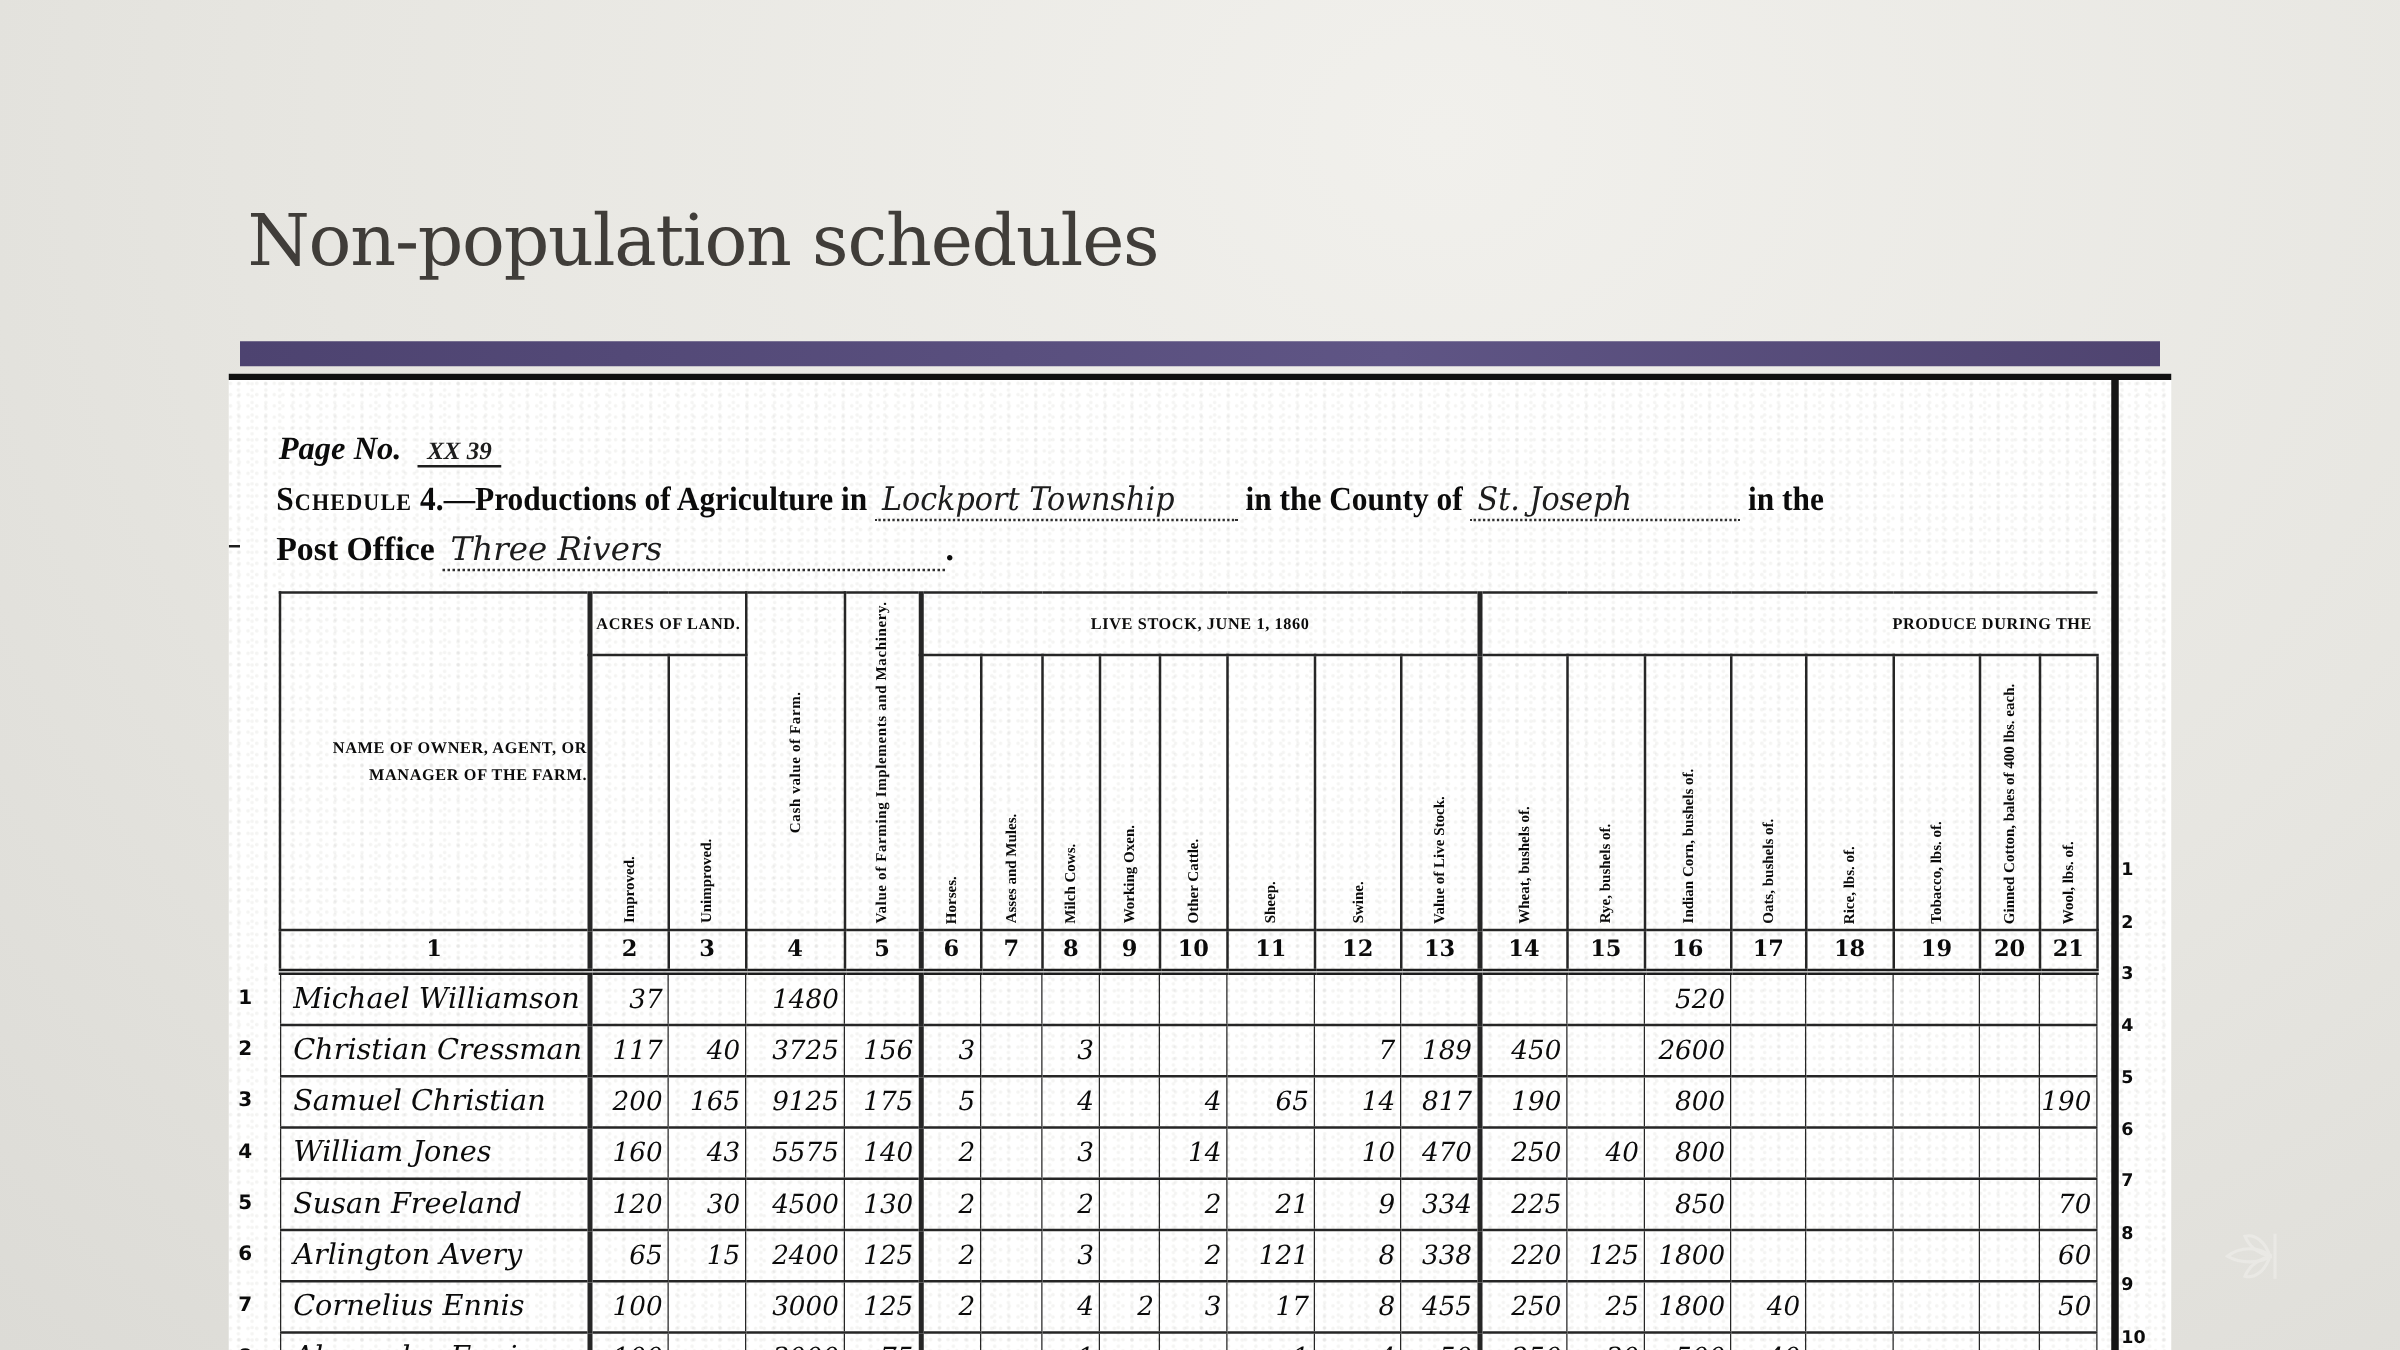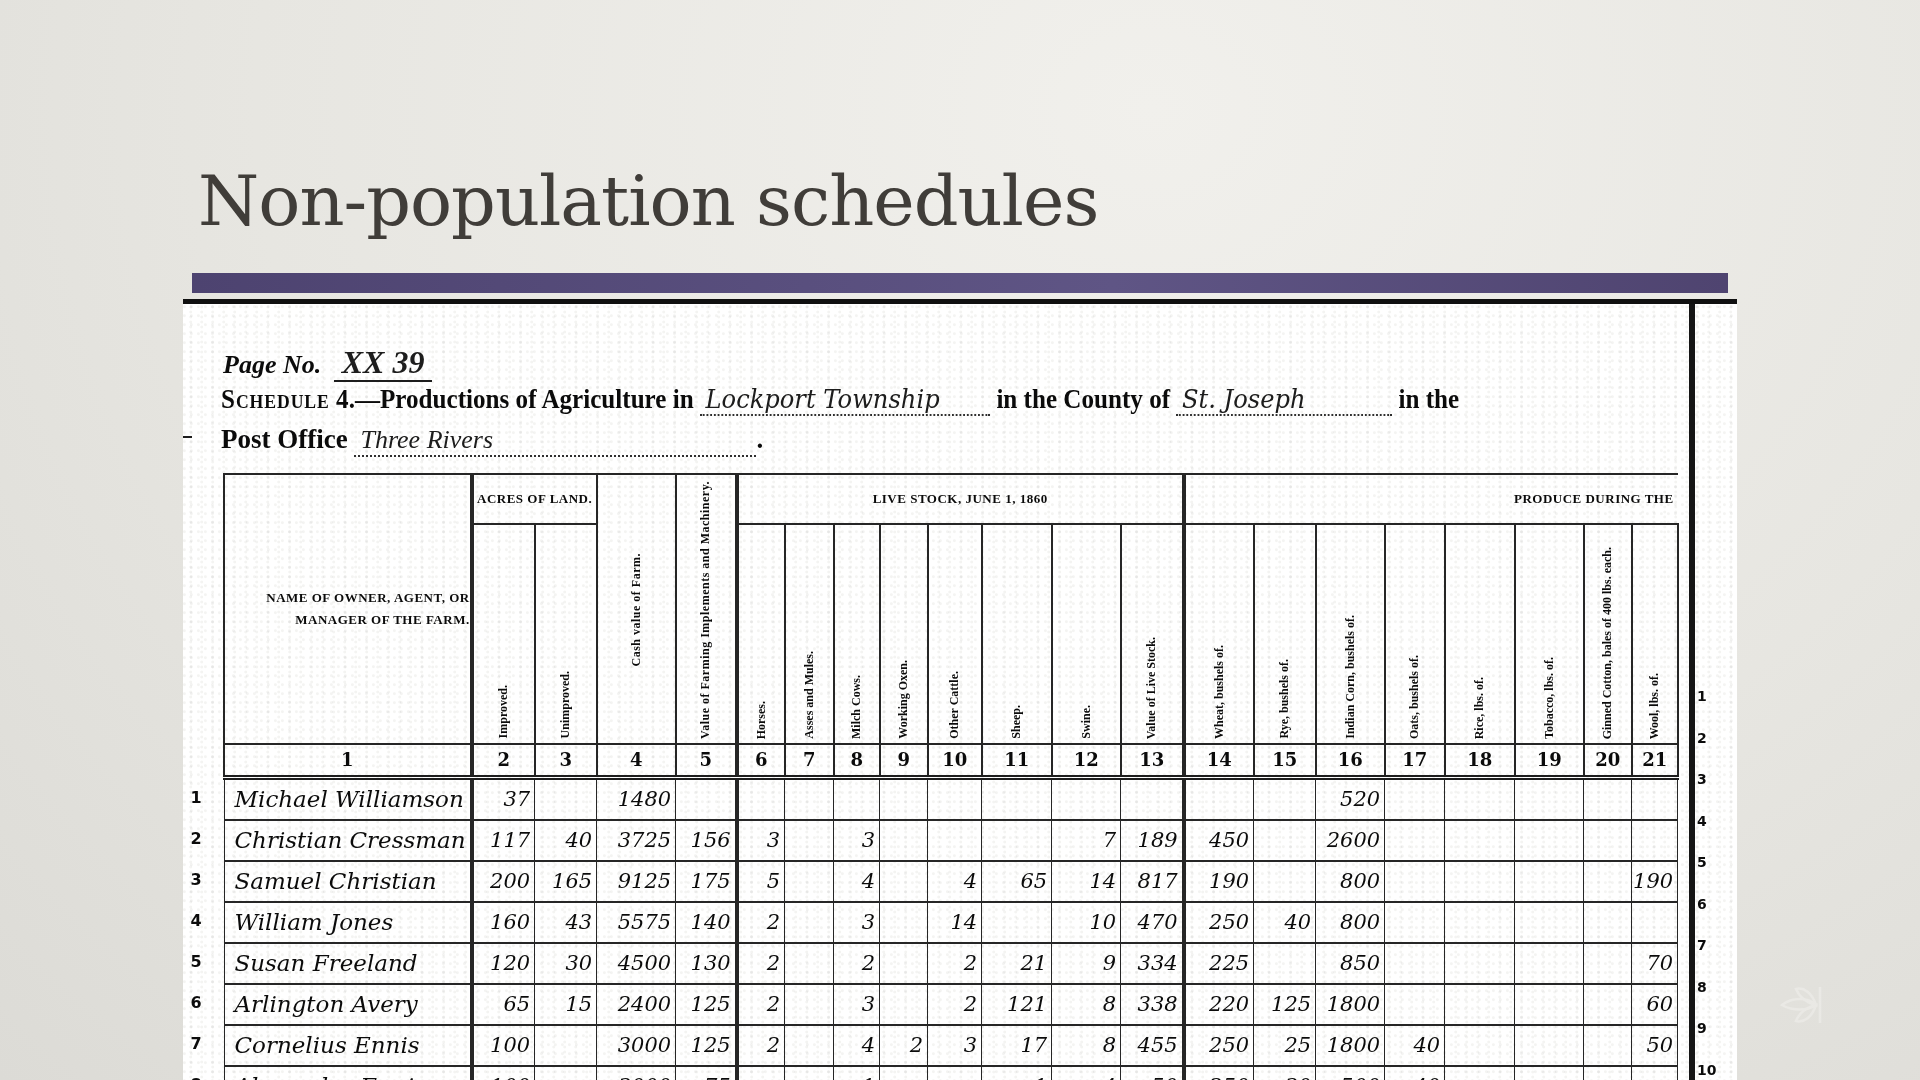--- a/index.html
+++ b/index.html
@@ -3,21 +3,21 @@
 <meta charset="utf-8">
 <style>
   html, body { margin: 0; padding: 0; }
   body {
     width: 1920px; height: 1080px; overflow: hidden; position: relative;
     background: radial-gradient(ellipse at 60% 10%, #f1f0ec 0%, #e7e6e1 55%, #dcdbd6 100%);
     font-family: "Liberation Serif", serif;
   }
   .slide-title {
     position: absolute; left: 198px; top: 160px;
-    font-family: "DejaVu Serif", serif; font-size: 70px; color: #403d39;
+    font-family: "DejaVu Serif", serif; font-size: 57px; color: #403d39;
     letter-spacing: -1px; white-space: nowrap;
   }
   .accent-bar {
     position: absolute; left: 192px; top: 273px; width: 1536px; height: 20px;
     background: linear-gradient(90deg, #4d4370 0%, #5f5585 60%, #4f4470 100%);
   }
   .scan {
     position: absolute; left: 183px; top: 299px; width: 1554px; height: 781px;
     background: #fbfbfa; overflow: hidden;
     border-top: 5px solid #151515;
@@ -28,27 +28,27 @@
     background-image:
       radial-gradient(circle at 20% 30%, rgba(0,0,0,0.05) 0 1px, transparent 2px),
       radial-gradient(circle at 70% 60%, rgba(0,0,0,0.05) 0 1px, transparent 2px);
     background-size: 7px 9px, 11px 5px;
   }
   .right-rule {
     position: absolute; left: 1506px; top: 0; width: 6px; height: 100%; background: #1a1a1a;
   }
   .left-dash { position: absolute; left: 0; top: 132px; width: 9px; height: 2px; background:#222; }
   .page-no { position: absolute; left: 40px; top: 40px; font-style: italic; font-weight: bold; font-size: 26px; color: #111; }
-  .page-no .hand { font-family: "Liberation Serif", serif; font-style: italic; font-weight: bold; font-size: 32px; border-bottom: 2px solid #222; padding: 0 8px; margin-left: 6px; }
+  .page-no .hand { font-family: "Liberation Serif", serif; font-style: italic; font-weight: bold; font-size: 20px; border-bottom: 2px solid #222; padding: 0 8px; margin-left: 6px; }
   .schedule-line { position: absolute; left: 38px; top: 80px; font-weight: bold; font-size: 27px; color: #111; white-space: nowrap; transform: scaleX(0.93); transform-origin: left; }
   .schedule-line .sc { font-variant: small-caps; letter-spacing: 1px; }
   .hand { font-family: "DejaVu Serif", serif; font-style: italic; font-weight: normal; color: #222; }
   .fill { display: inline-block; border-bottom: 2px dotted #333; padding: 0 6px; font-size: 26px; }
   .post-line { position: absolute; left: 38px; top: 120px; font-weight: bold; font-size: 27px; color: #111; white-space: nowrap; }
-  .post-line .fill { width: 390px; font-family: Liberation Serif, serif; }
+  .post-line .fill { width: 390px; }
 
   .grid { position: absolute; left: 40px; top: 169px; border-collapse: collapse; table-layout: fixed; }
   .grid td, .grid th { border: 2px solid #2a2a2a; padding: 0; text-align: center; color: #111; }
   .grid th { font-weight: bold; font-size: 12px; }
   .grid .band th { height: 44px; font-size: 13px; letter-spacing: 0.5px; }
   .grid .band th.produce { text-align: right; padding-right: 4px; border-right: none; }
   .grid .vert th { height: 122px; vertical-align: bottom; }
   .vtxt { display: inline-block; writing-mode: vertical-rl; transform: rotate(180deg); font-size: 12px; line-height: 13px; padding-bottom: 6px; white-space: nowrap; }
   .grid .nums th { height: 30px; font-size: 18px; font-family: "DejaVu Serif", serif; border-bottom: 5px double #222; }
   .grid .name-head { font-size: 13px; line-height: 22px; text-align: right; }

